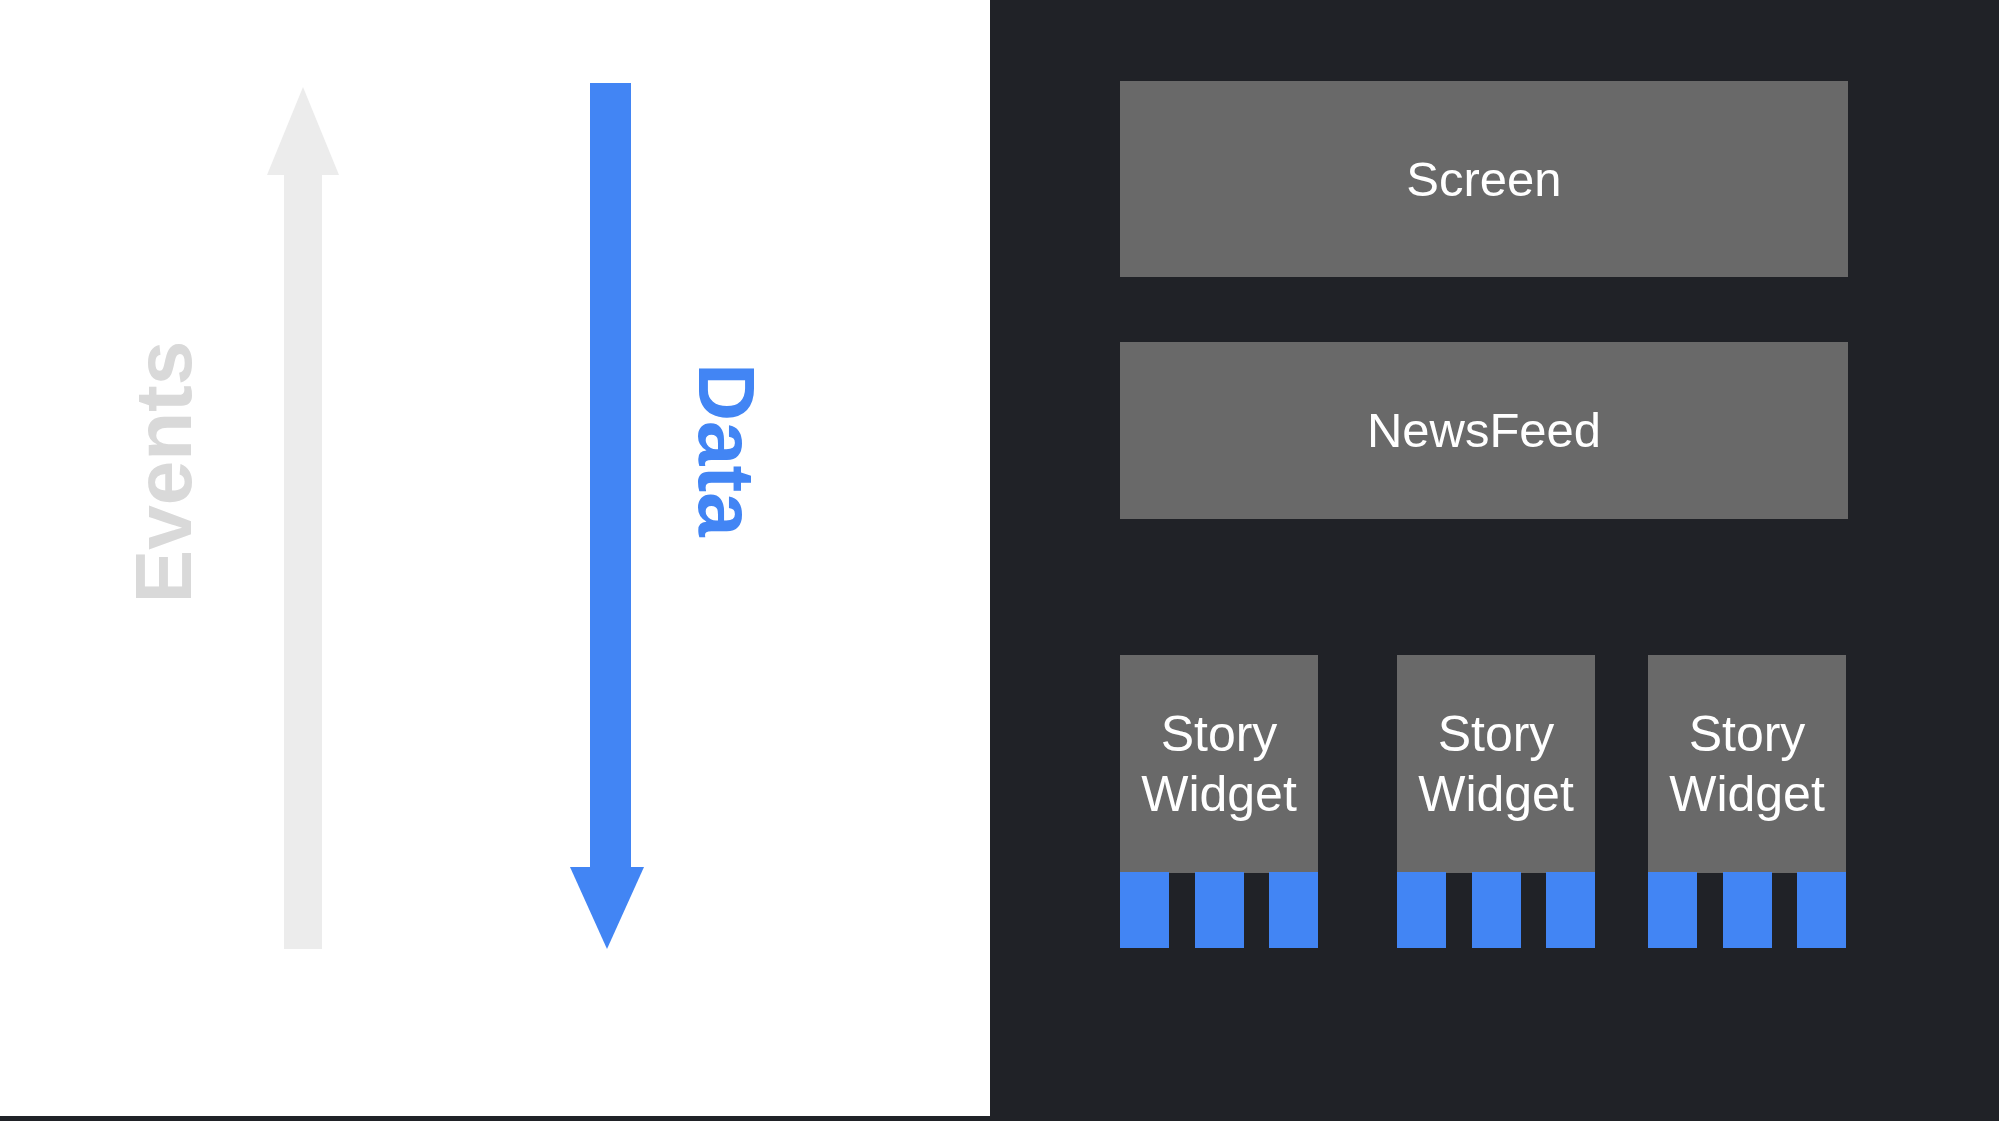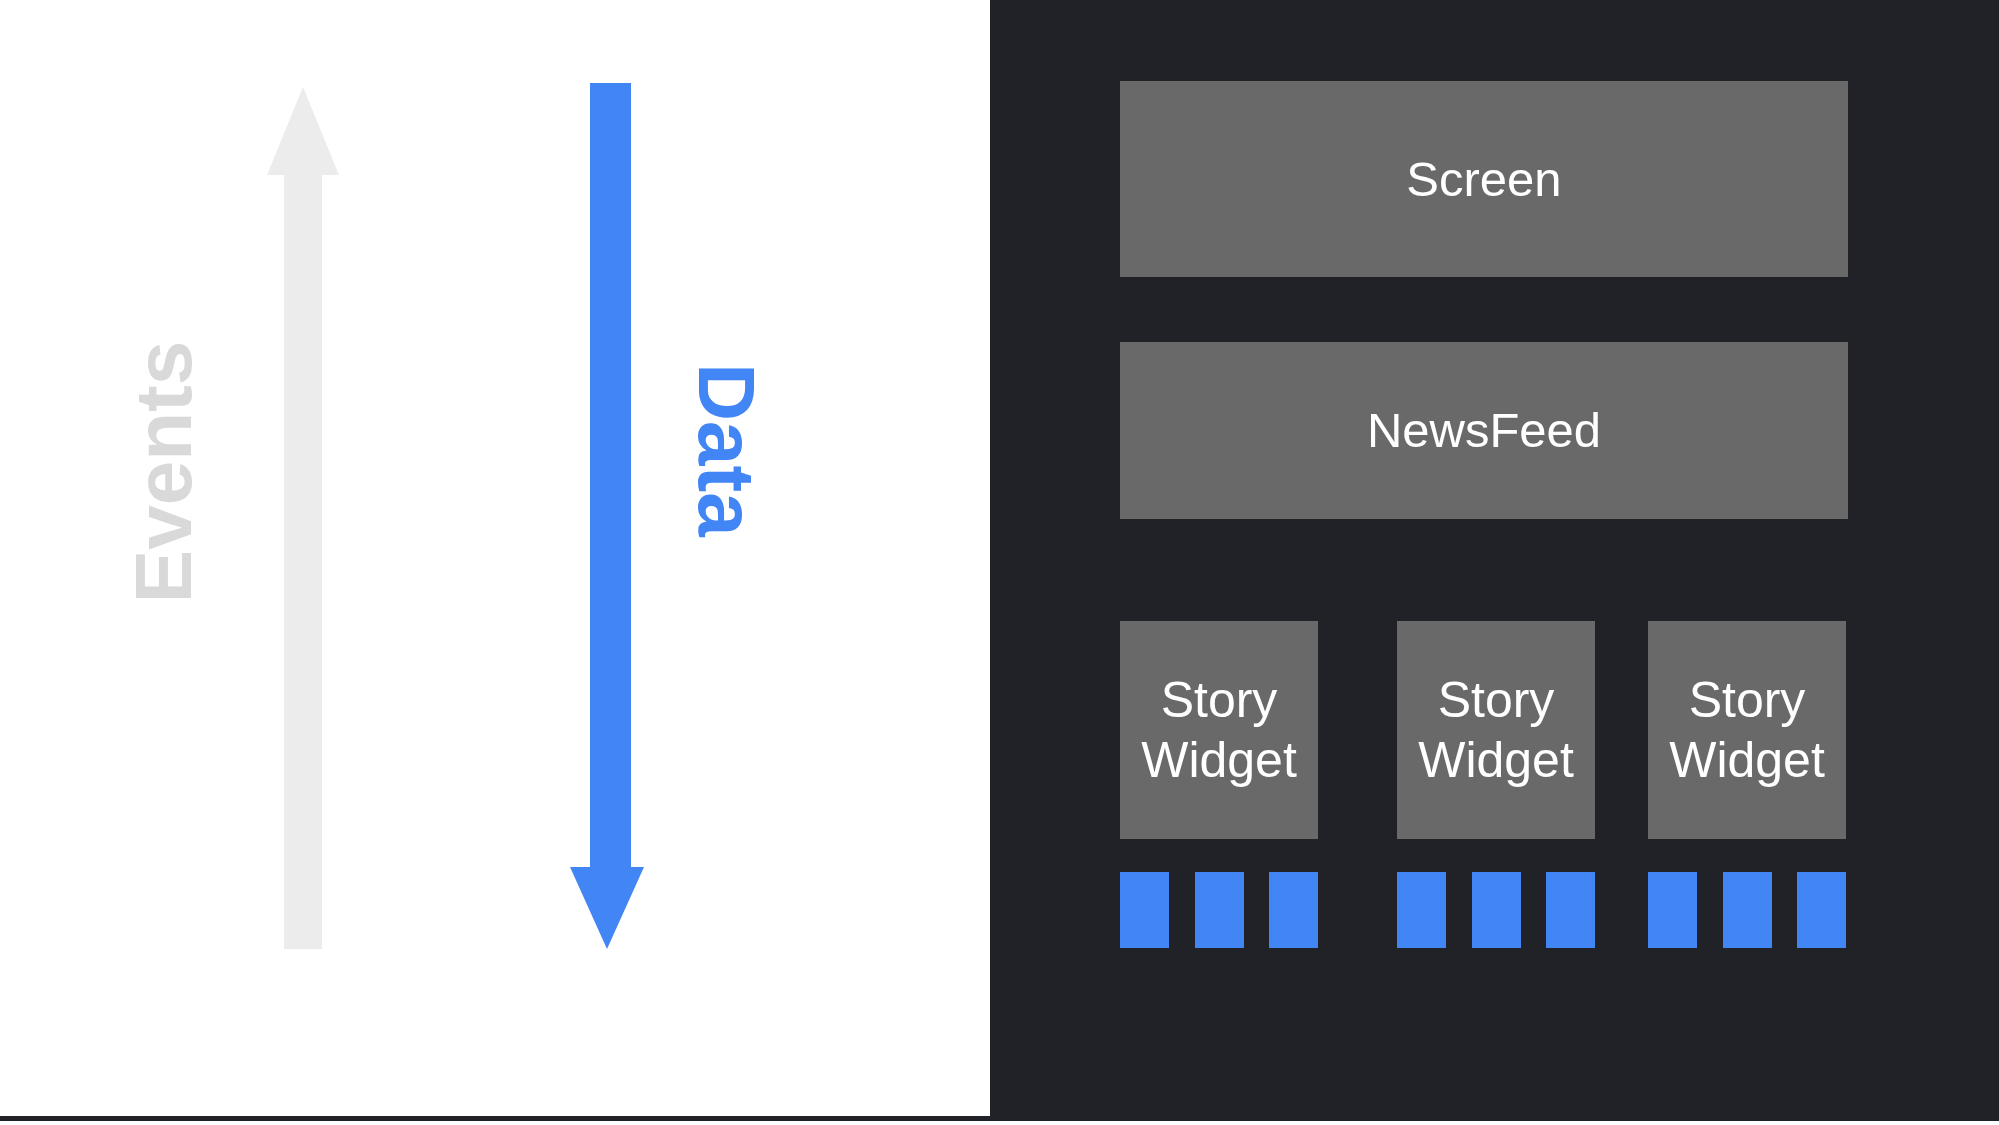--- a/index.html
+++ b/index.html
@@ -85,21 +85,21 @@
   }
   .tree-box .box-label {
     font-size: 49px;
     font-weight: 400;
     line-height: 1.2;
   }
 
   .screen-box   { left: 130px; top: 81px;  width: 728px; height: 196px; }
   .newsfeed-box { left: 130px; top: 342px; width: 728px; height: 177px; }
 
-  .story-box { top: 621px; width: 198px; height: 218px; }
+  .story-box { top: 655px; width: 198px; height: 218px; }
   .story-box .box-label { font-size: 50px; }
   .story-box-1 { left: 130px; }
   .story-box-2 { left: 407px; }
   .story-box-3 { left: 658px; }
 
   .block-group {
     position: absolute;
     top: 872px;
     width: 198px; height: 76px;
     display: flex;

